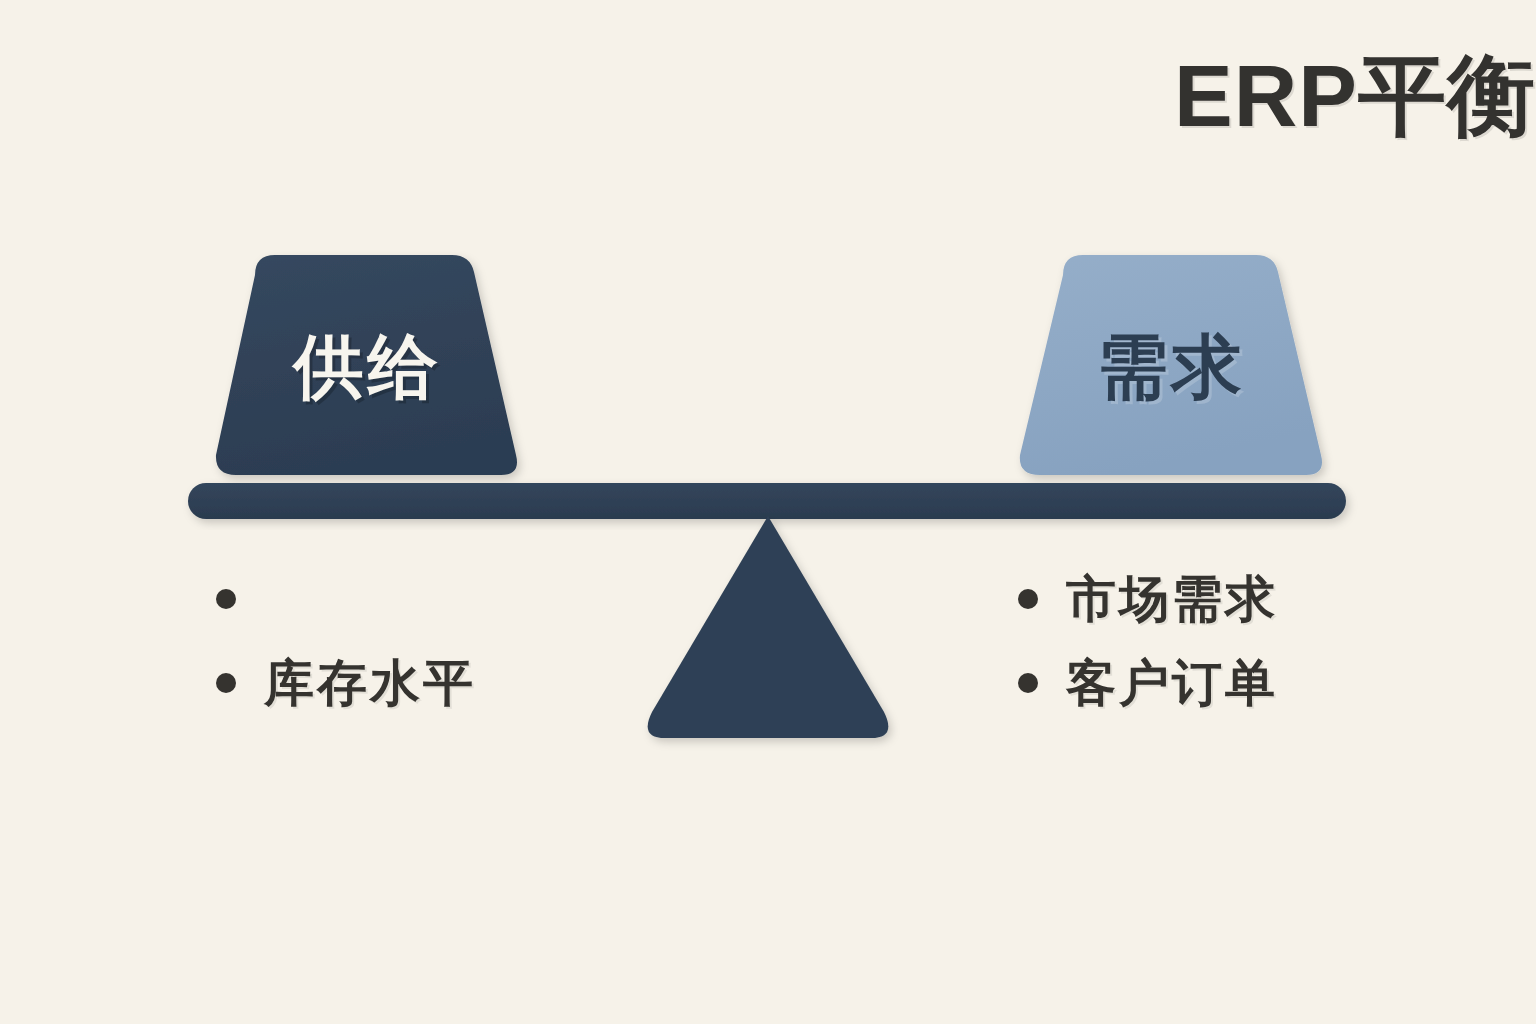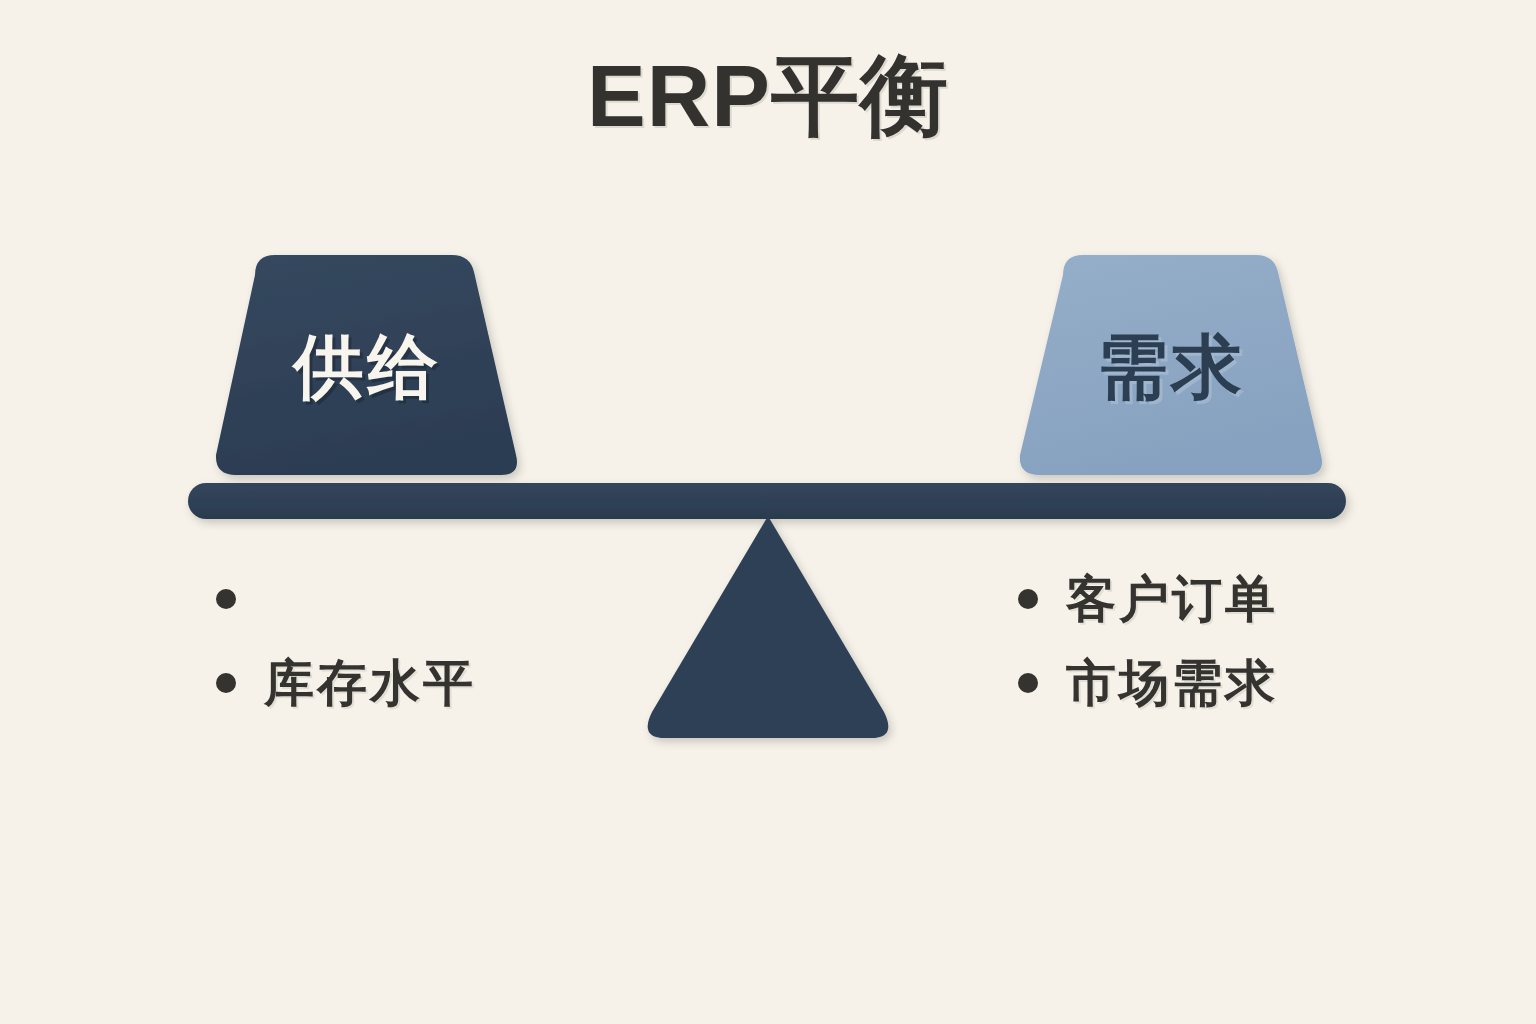--- a/index.html
+++ b/index.html
@@ -27,21 +27,21 @@
     width: 1536px;
     height: 1024px;
   }
 
   
   .title {
     position: absolute;
     left: 0;
     top: 52px;
     width: 1536px;
-    text-align: center;
+    text-align: right;
     font-size: 88px;
     line-height: 1;
     font-weight: bold;
     color: #33322f;
     letter-spacing: 1px;
     text-shadow: 2px 2px 0 rgba(0,0,0,0.10);
     white-space: nowrap;
   }
 
   
@@ -168,21 +168,21 @@
     </div>
     <div class="bullet-row">
       <span class="bullet-dot"></span>
       <span class="bullet-text">库存水平</span>
     </div>
   </div>
 
   <div class="bullets right">
     <div class="bullet-row">
       <span class="bullet-dot"></span>
-      <span class="bullet-text">客户订单</span>
+      <span class="bullet-text">市场需求</span>
     </div>
     <div class="bullet-row">
       <span class="bullet-dot"></span>
-      <span class="bullet-text">市场需求</span>
+      <span class="bullet-text">客户订单</span>
     </div>
   </div>
 
 </div>
 
 </body></html>

